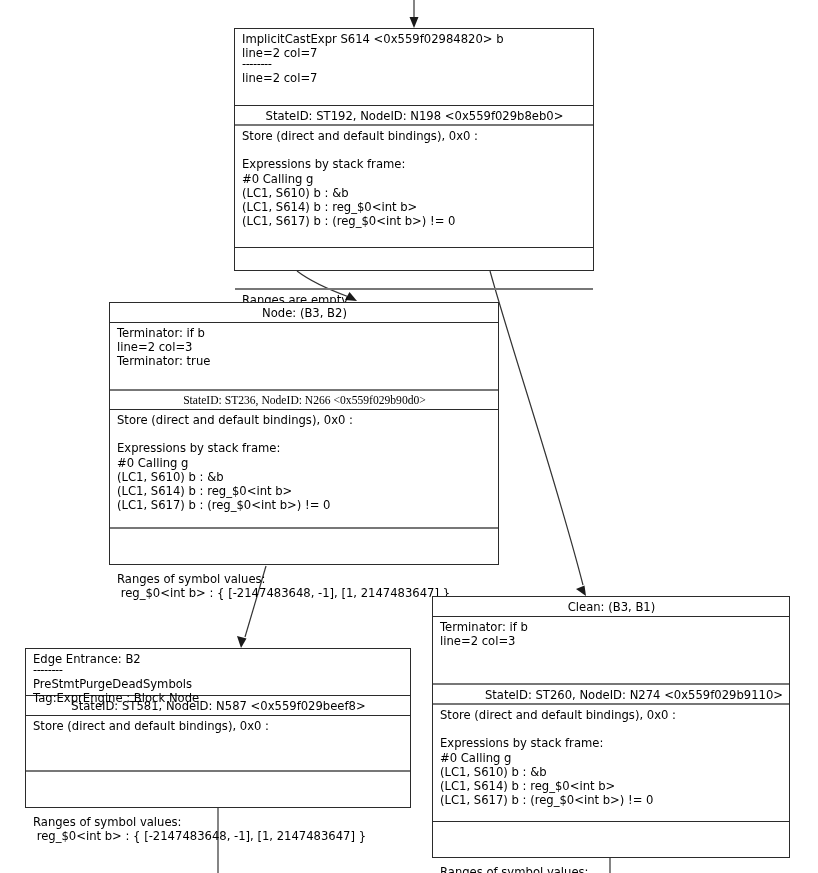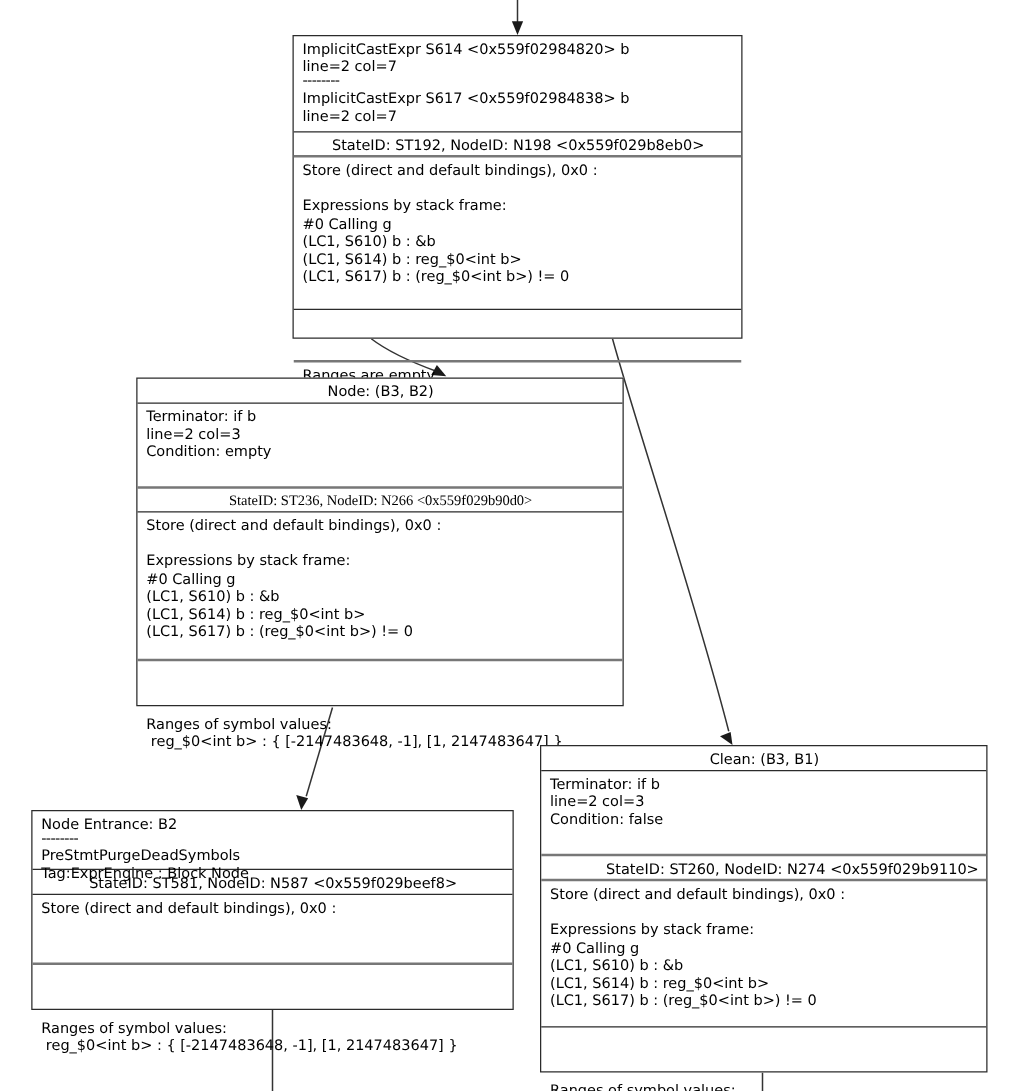--- a/index.html
+++ b/index.html
@@ -103,21 +103,20 @@
     <g>
       <path d="M610,858 L610,873" stroke="#333333" stroke-width="1.2" fill="none"></path>
     </g>
   </svg>
 
   <div class="node" style="left:234px; top:28px; width:360px; height:243px;">
     <div class="row" style="height:77px;">
       <span class="ln">ImplicitCastExpr S614 &lt;0x559f02984820&gt; b</span>
       <span class="ln">line=2 col=7</span>
       <span class="dashes">--------</span>
-      <span class="ln">ImplicitCastExpr S617 &lt;0x559f02984838&gt; b</span>
       <span class="ln">line=2 col=7</span>
     </div>
     <div class="row center thick" style="height:20px;">
       <span class="ln">StateID: ST192, NodeID: N198 &lt;0x559f029b8eb0&gt;</span>
     </div>
     <div class="row" style="height:122px;">
       <span class="ln">Store (direct and default bindings), 0x0 :</span>
       <span class="blank"></span>
       <span class="ln">Expressions by stack frame:</span>
       <span class="ln">#0 Calling g</span>
@@ -130,21 +129,21 @@
     </div>
   </div>
 
   <div class="node" style="left:109px; top:302px; width:390px; height:263px;">
     <div class="row center" style="height:20px;">
       <span class="ln">Node: (B3, B2)</span>
     </div>
     <div class="row thick" style="height:68px;">
       <span class="ln">Terminator: if b</span>
       <span class="ln">line=2 col=3</span>
-      <span class="ln">Condition: empty</span>
+      <span class="ln">Terminator: true</span>
     </div>
     <div class="row center" style="height:19px;font-family:Liberation Serif, serif;">
       <span class="ln">StateID: ST236, NodeID: N266 &lt;0x559f029b90d0&gt;</span>
     </div>
     <div class="row thick" style="height:119px;">
       <span class="ln">Store (direct and default bindings), 0x0 :</span>
       <span class="blank"></span>
       <span class="ln">Expressions by stack frame:</span>
       <span class="ln">#0 Calling g</span>
       <span class="ln">(LC1, S610) b : &amp;b</span>
@@ -152,21 +151,21 @@
       <span class="ln">(LC1, S617) b : (reg_$0&lt;int b&gt;) != 0</span>
     </div>
     <div class="row" style="height:36px;">
       <span class="ln">Ranges of symbol values:</span>
       <span class="ln"> reg_$0&lt;int b&gt; : { [-2147483648, -1], [1, 2147483647] }</span>
     </div>
   </div>
 
   <div class="node" style="left:25px; top:648px; width:386px; height:160px;">
     <div class="row" style="height:47px;">
-      <span class="ln">Node Entrance: B2</span>
+      <span class="ln">Edge Entrance: B2</span>
       <span class="dashes">--------</span>
       <span class="ln">PreStmtPurgeDeadSymbols</span>
       <span class="ln">Tag:ExprEngine : Block Node</span>
     </div>
     <div class="row center" style="height:20px;">
       <span class="ln">StateID: ST581, NodeID: N587 &lt;0x559f029beef8&gt;</span>
     </div>
     <div class="row thick" style="height:56px;">
       <span class="ln">Store (direct and default bindings), 0x0 :</span>
     </div>
@@ -176,21 +175,20 @@
     </div>
   </div>
 
   <div class="node" style="left:432px; top:596px; width:358px; height:262px;">
     <div class="row center" style="height:20px;">
       <span class="ln">Clean: (B3, B1)</span>
     </div>
     <div class="row thick" style="height:68px;">
       <span class="ln">Terminator: if b</span>
       <span class="ln">line=2 col=3</span>
-      <span class="ln">Condition: false</span>
     </div>
     <div class="row center thick" style="height:20px;text-align:right;">
       <span class="ln">StateID: ST260, NodeID: N274 &lt;0x559f029b9110&gt;</span>
     </div>
     <div class="row" style="height:117px;">
       <span class="ln">Store (direct and default bindings), 0x0 :</span>
       <span class="blank"></span>
       <span class="ln">Expressions by stack frame:</span>
       <span class="ln">#0 Calling g</span>
       <span class="ln">(LC1, S610) b : &amp;b</span>

